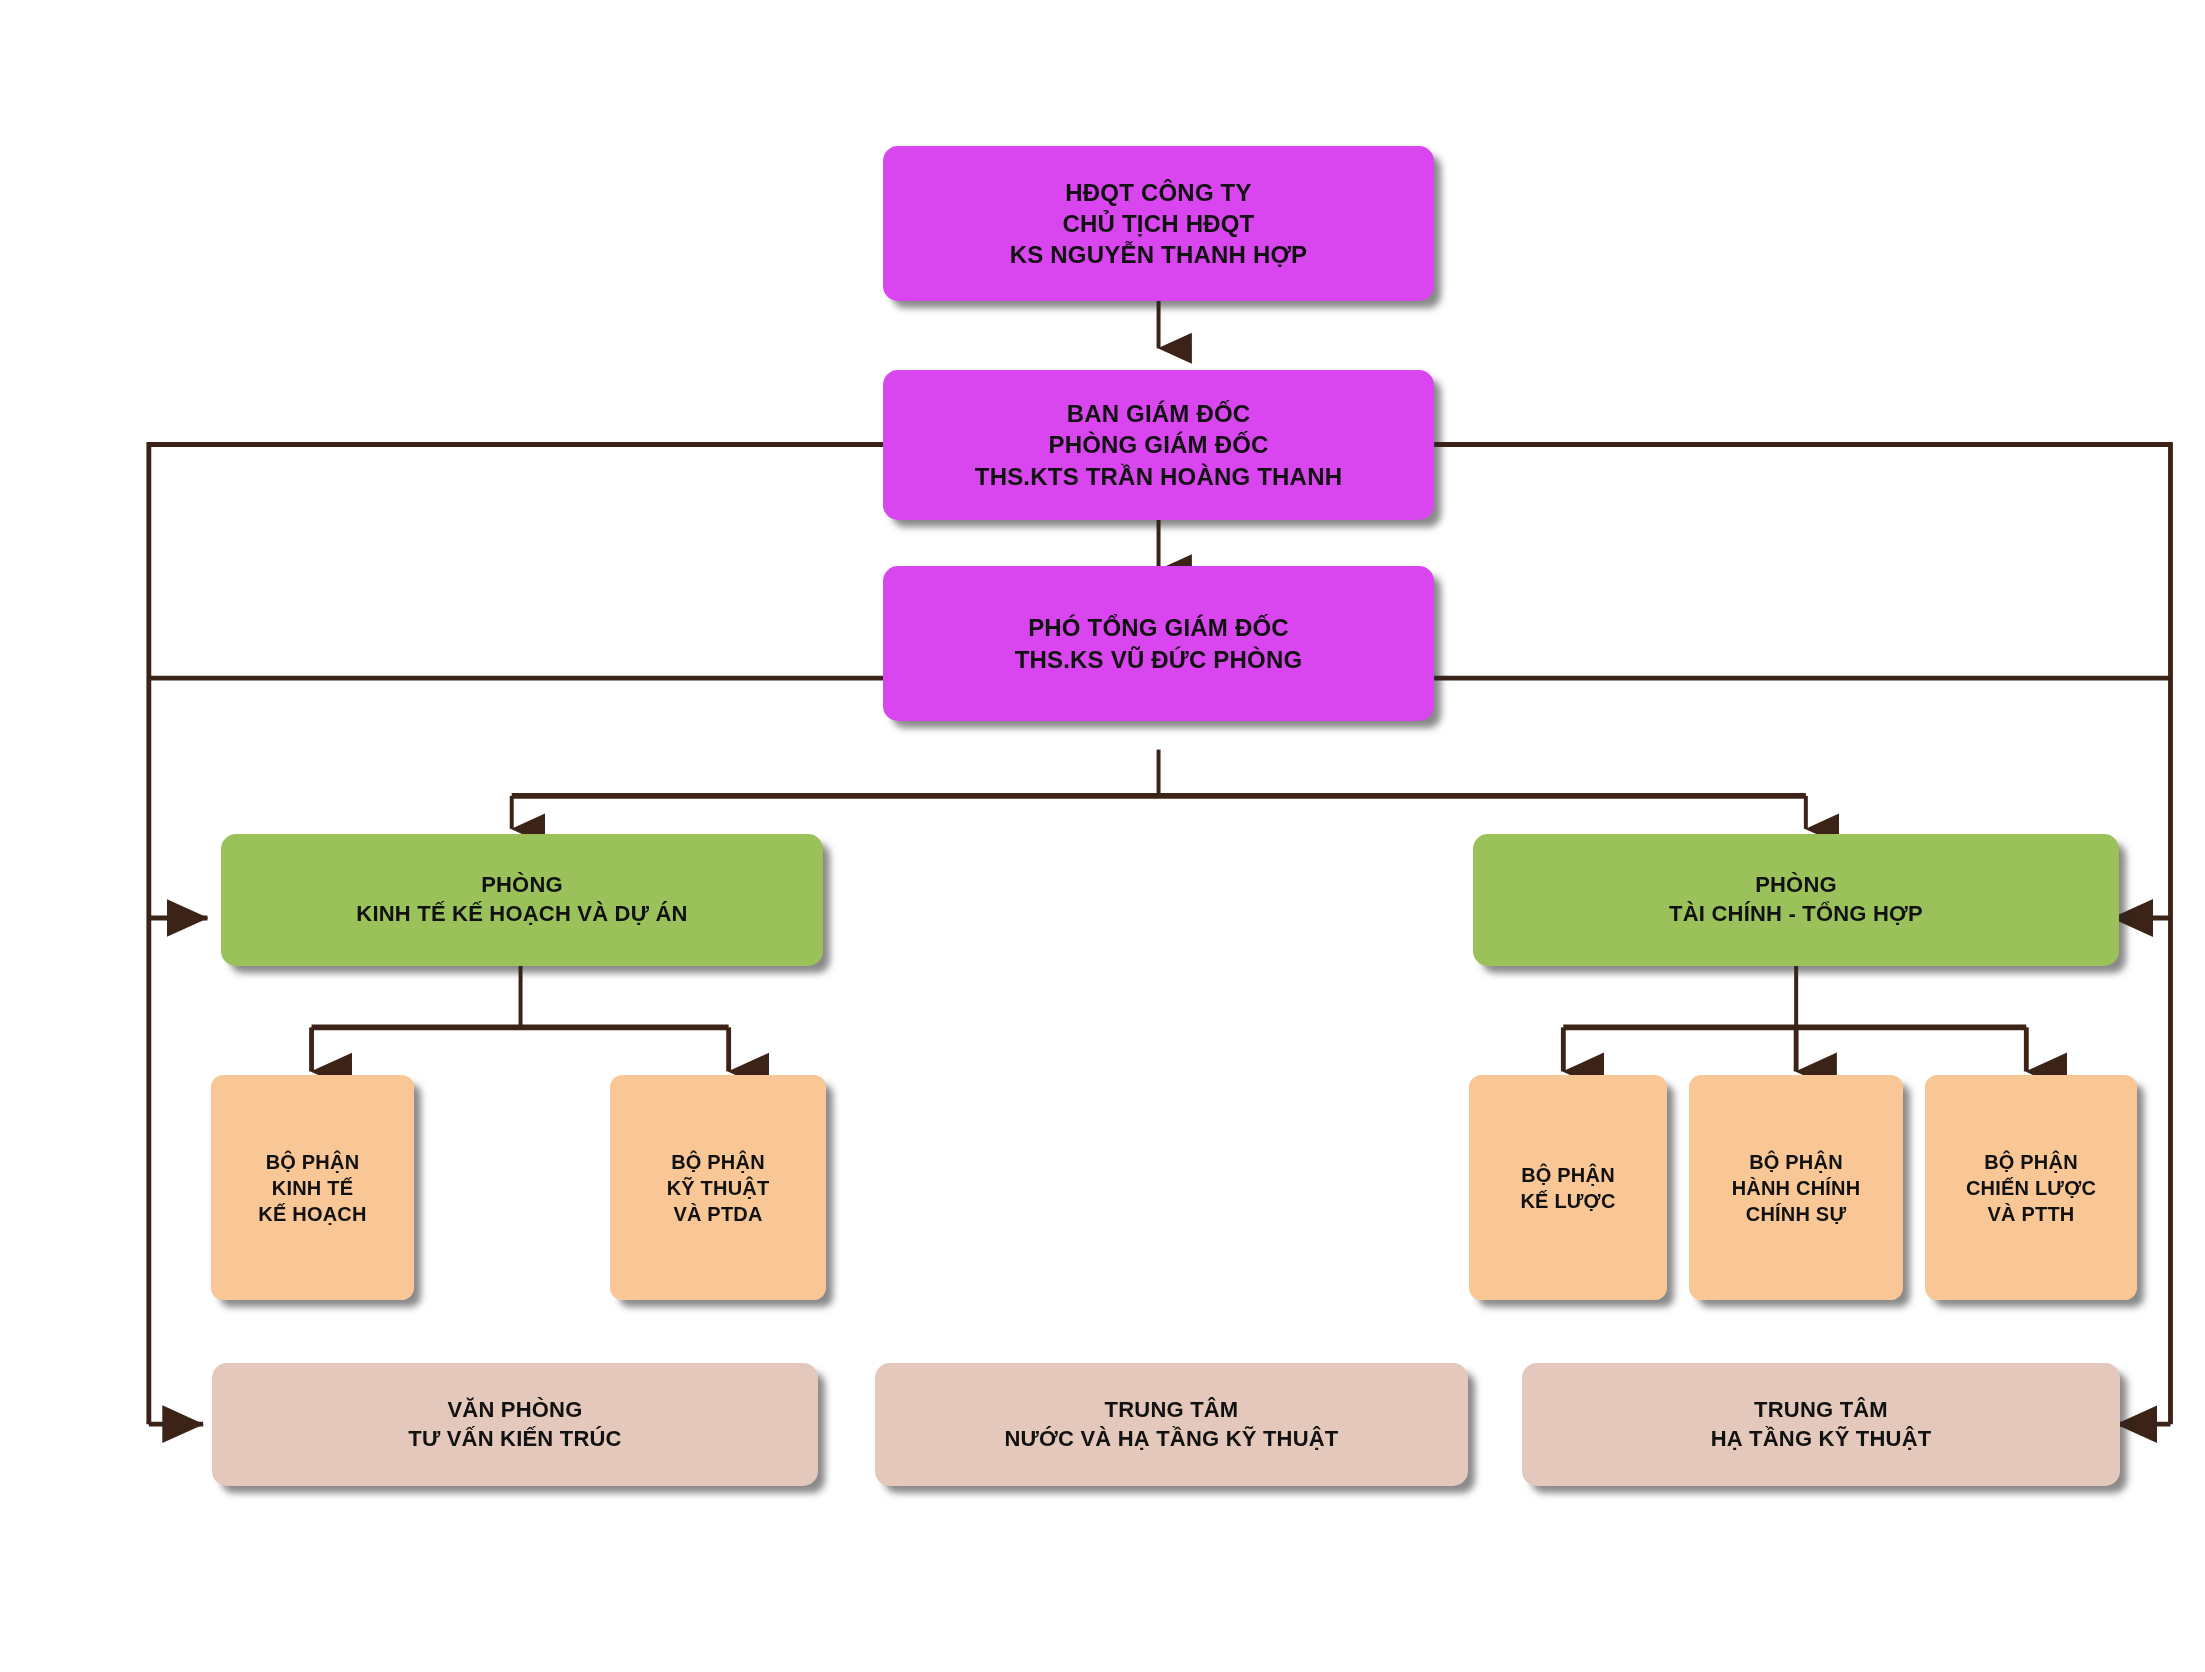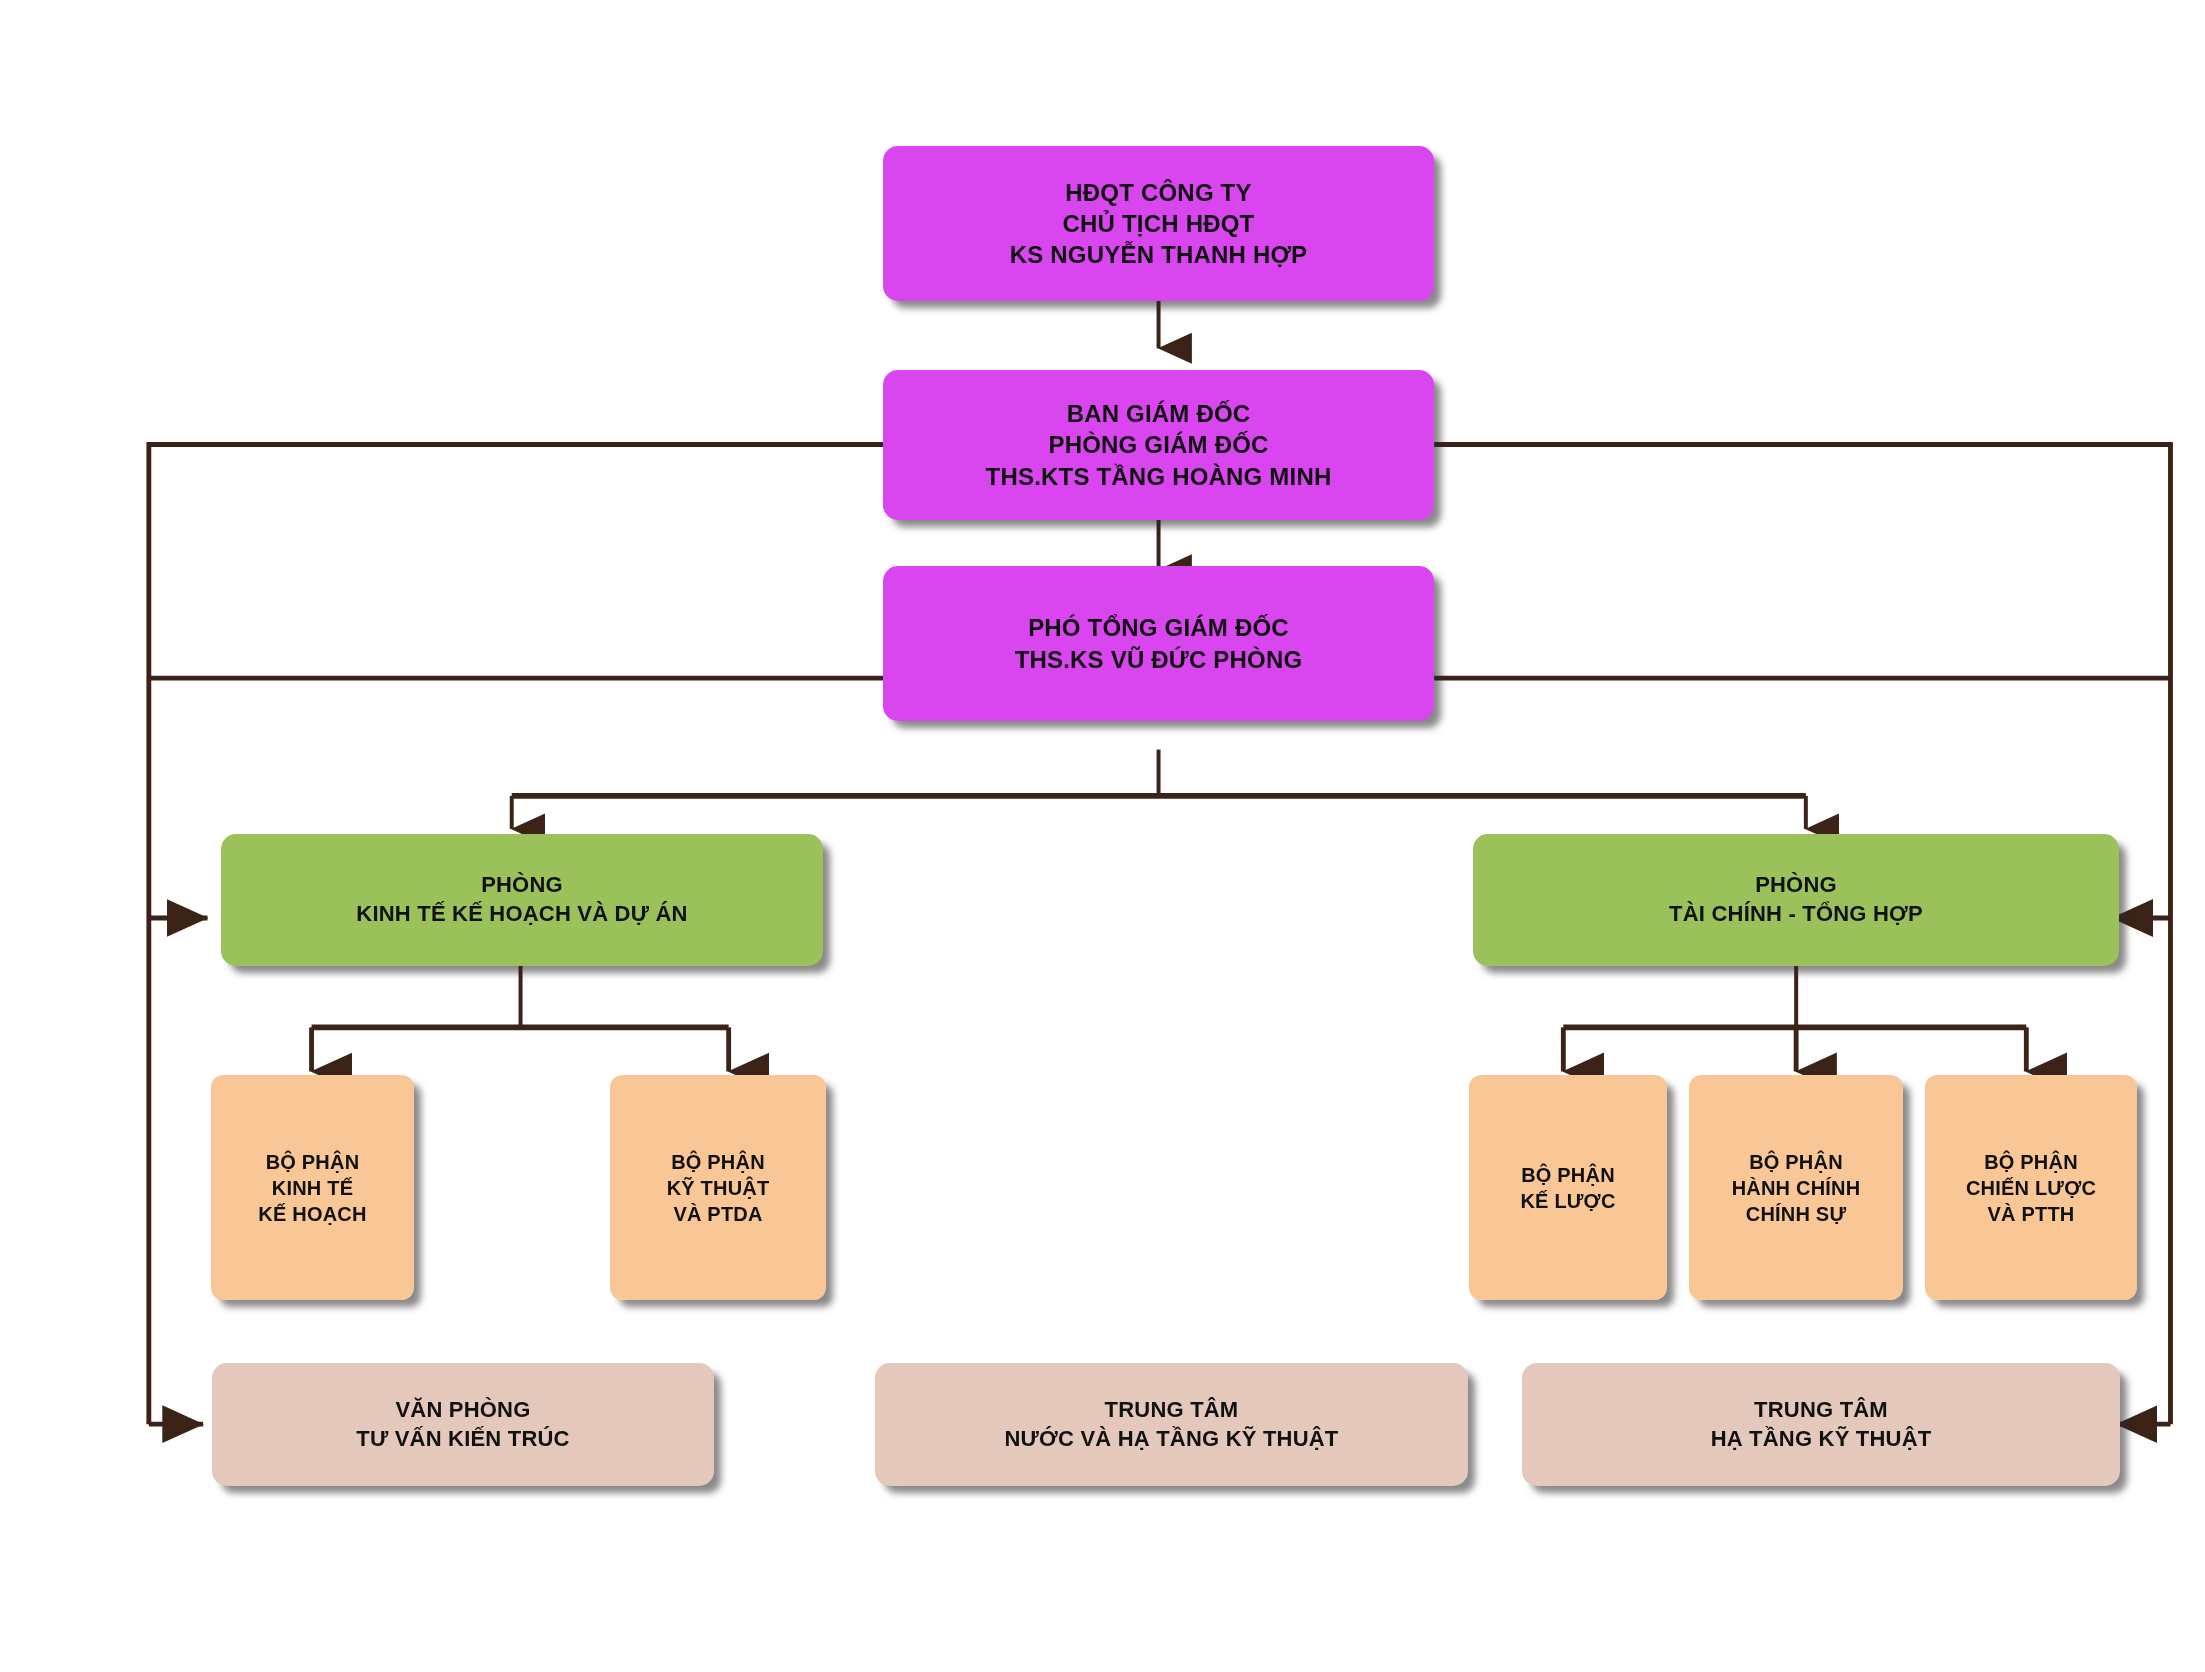--- a/index.html
+++ b/index.html
@@ -121,21 +121,21 @@
 
   <div class="node blue t-lg" style="left:883px; top:146px; width:551px; height:155px;">
     <span class="ln">HĐQT CÔNG TY</span>
     <span class="ln">CHỦ TỊCH HĐQT</span>
     <span class="ln">KS NGUYỄN THANH HỢP</span>
   </div>
 
   <div class="node blue t-lg" style="left:883px; top:370px; width:551px; height:150px;">
     <span class="ln">BAN GIÁM ĐỐC</span>
     <span class="ln">PHÒNG GIÁM ĐỐC</span>
-    <span class="ln">THS.KTS TẦNG HOÀNG MINH</span>
+    <span class="ln">THS.KTS TRẦN HOÀNG THANH</span>
   </div>
 
   <div class="node blue t-lg" style="left:883px; top:566px; width:551px; height:155px;">
     <span class="ln">PHÓ TỔNG GIÁM ĐỐC</span>
     <span class="ln">THS.KS VŨ ĐỨC PHÒNG</span>
   </div>
 
   <div class="node green t-md" style="left:221px; top:834px; width:602px; height:132px;">
     <span class="ln">PHÒNG</span>
     <span class="ln">KINH TẾ KẾ HOẠCH VÀ DỰ ÁN</span>
@@ -168,21 +168,21 @@
     <span class="ln">HÀNH CHÍNH</span>
     <span class="ln">CHÍNH SỰ</span>
   </div>
 
   <div class="node orange t-sm" style="left:1925px; top:1075px; width:212px; height:225px; border-radius:12.3px;">
     <span class="ln">BỘ PHẬN</span>
     <span class="ln">CHIẾN LƯỢC</span>
     <span class="ln">VÀ PTTH</span>
   </div>
 
-  <div class="node beige t-md" style="left:212px; top:1363px; width:502px; height:123px;">
+  <div class="node beige t-md" style="left:212px; top:1363px; width:606px; height:123px;">
     <span class="ln">VĂN PHÒNG</span>
     <span class="ln">TƯ VẤN KIẾN TRÚC</span>
   </div>
 
   <div class="node beige t-md" style="left:875px; top:1363px; width:593px; height:123px;">
     <span class="ln">TRUNG TÂM</span>
     <span class="ln">NƯỚC VÀ HẠ TẦNG KỸ THUẬT</span>
   </div>
 
   <div class="node beige t-md" style="left:1522px; top:1363px; width:598px; height:123px;">

